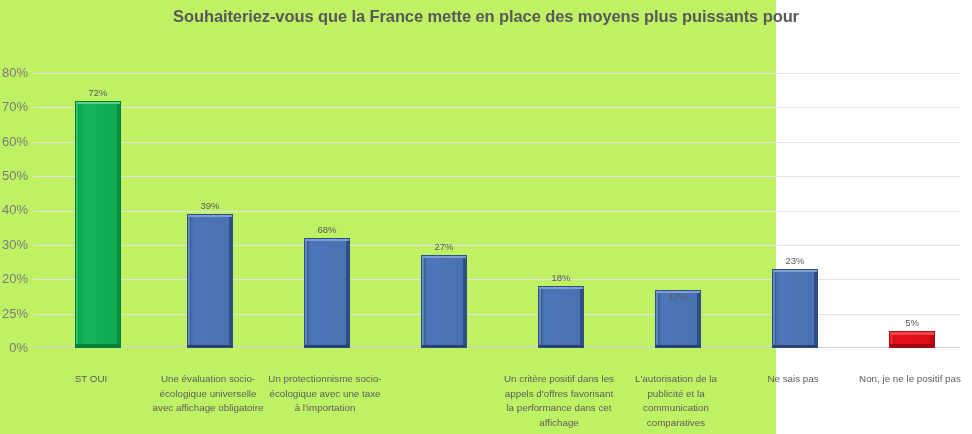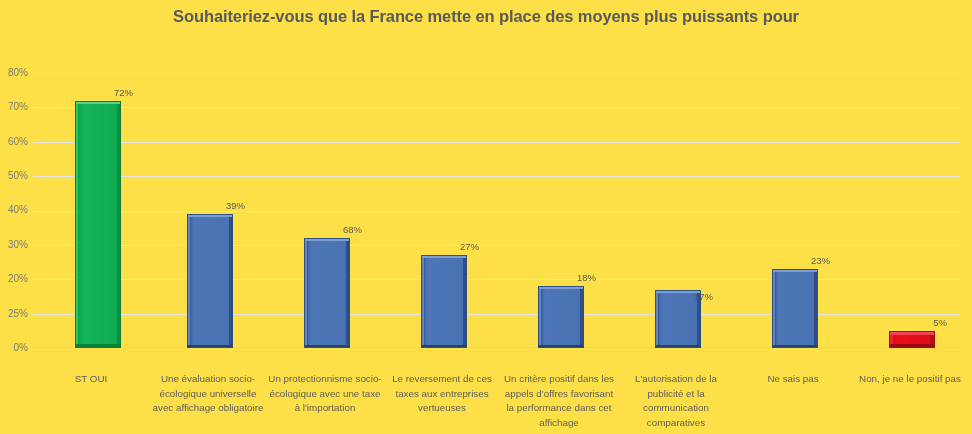--- a/index.html
+++ b/index.html
@@ -11,23 +11,23 @@
     width: 972px;
     height: 434px;
     font-family: "Liberation Sans", sans-serif;
     overflow: hidden;
     position: relative;
   }
 
   #chart-root {
     position: absolute;
     left: 0; top: 0;
-    width: 972px;
+    width: 776px;
     height: 434px;
-    background: #fde047;
+    background: #bef264;
   }
 
   
   .chart-title {
     position: absolute;
     left: 60px;
     top: 4px;
     width: 852px;
     text-align: center;
     font-size: 16.5px;
@@ -56,21 +56,21 @@
   .gridline.baseline {
     background: #d0d0d0;
   }
 
   
   .ytick {
     position: absolute;
     left: 0;
     width: 28px;
     text-align: right;
-    font-size: 10px;
+    font-size: 13px;
     color: #7b7b7b;
     line-height: 10px;
   }
 
   
   .bar {
     position: absolute;
     bottom: 0;
     box-sizing: border-box;
   }
@@ -95,21 +95,21 @@
     background: linear-gradient(to right, #b80d17 0px, #e7111c 7px, #dd0e18 100%);
     border: 1px solid #aa0b14;
     box-shadow: inset 0 3px 0 #f24450, inset 0 -3px 0 #9c0a12,
                 inset 3px 0 0 #ef2430, inset -4px 0 0 #b80d17;
   }
 
   .bar-label {
     position: absolute;
     font-size: 9.5px;
     color: #595959;
-    text-align: right;
+    text-align: center;
     line-height: 11px;
     white-space: nowrap;
   }
 
   
   #xaxis {
     position: absolute;
     left: 0;
     top: 372px;
     width: 972px;
@@ -179,20 +179,19 @@
     <div class="bar-label" style="left: 727px; top: 181.938px; width: 70px;">23%</div>
 
     <div class="bar bar-red" style="left: 856px; width: 46px; height: 17.1875px;"></div>
     <div class="bar-label" style="left: 844px; top: 243.812px; width: 70px;">5%</div>
   </div>
 
   <div id="xaxis">
     <div class="xcat" style="left:33px;  width:116px;">ST OUI</div>
     <div class="xcat" style="left:150px; width:116px;">Une évaluation socio-écologique universelle avec affichage obligatoire</div>
     <div class="xcat" style="left:267px; width:116px;">Un protectionnisme socio-écologique avec une taxe à l'importation</div>
-    <div class="xcat" style="left:384px; width:116px;">Le reversement de ces taxes aux entreprises vertueuses</div>
     <div class="xcat" style="left:618px; width:116px;">L'autorisation de la publicité et la communication comparatives</div>
     <div class="xcat" style="left:501px; width:116px;">Un critère positif dans les appels d'offres favorisant la performance dans cet affichage</div>
     <div class="xcat" style="left:735px; width:116px;">Ne sais pas</div>
     <div class="xcat" style="left:852px; width:116px;">Non, je ne le positif pas</div>
   </div>
 
 </div>
 
 </body></html>

